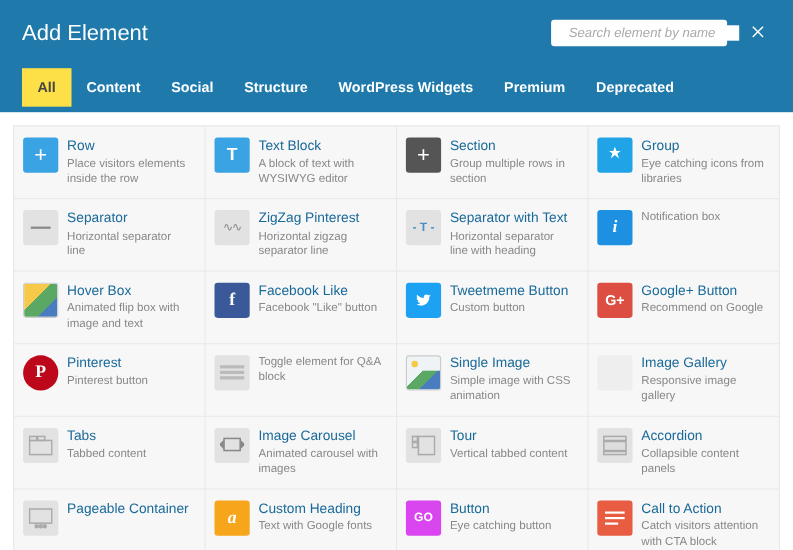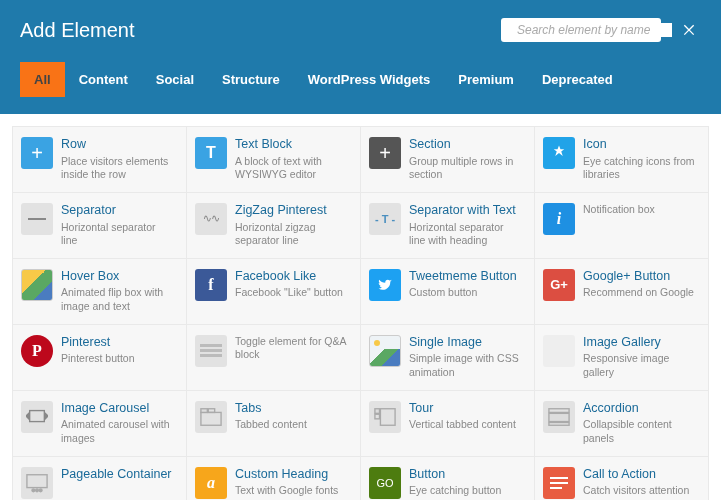--- a/index.html
+++ b/index.html
@@ -1,28 +1,28 @@
 <!DOCTYPE html>
 <html><head>
 <meta charset="utf-8">
 <style>
   * { box-sizing: border-box; margin: 0; padding: 0; }
   body { width: 721px; height: 500px; font-family: -apple-system, "Helvetica Neue", Arial, sans-serif; background: #fff; overflow: hidden; }
-  .header { background: #1f7aab; padding: 18px 20px 17px 20px; }
+  .header { background: #1f7aab; padding: 18px 20px 5px 20px; }
   .header-top { display: flex; align-items: center; justify-content: space-between; margin-bottom: 20px; }
   .dialog-title { color: #fff; font-size: 20px; font-weight: 400; }
   .header-right { display: flex; align-items: center; gap: 16px; }
   .search-box { display: flex; align-items: flex-end; background: #fff; border-radius: 3px; padding: 5px 10px; width: 160px; }
   .search-box svg { width: 14px; height: 14px; fill: #aaa; margin-right: 6px; }
   .search-box input { border: none; outline: none; font-size: 12px; flex: 1; color: #444; }
   .search-box input::placeholder { color: #aaa; font-style: italic; }
   .close-btn { color: #fff; font-size: 20px; cursor: pointer; line-height: 1; padding: 2px 4px; }
   .tabs { display: flex; gap: 0; }
   .tab { color: #fff; font-size: 13px; font-weight: 600; padding: 10px 14px; cursor: pointer; }
-  .tab.active { background: #f97316; color: #444; }
+  .tab.active { background: #fde047; color: #444; }
   .grid-wrap { padding: 12px; }
   .grid { display: grid; grid-template-columns: repeat(4, 1fr); gap: 1px; background: #e9e9e9; border: 1px solid #e9e9e9; }
   .card { background: #f7f7f7; padding: 10px 12px 10px 8px; display: flex; gap: 8px; cursor: pointer; min-height: 56px; }
   .card-icon { width: 32px; height: 32px; flex-shrink: 0; border-radius: 3px; display: flex; align-items: center; justify-content: center; font-size: 16px; }
   .card-text { flex: 1; overflow: hidden; }
   .card-title { font-size: 12.5px; font-weight: 400; color: #1a6a99; line-height: 1.25; margin-bottom: 2px; }
   .card-desc { font-size: 10.5px; color: #888; line-height: 1.3; }
   
   .ic-row { background:#3aa3e3; color:#fff; font-size:20px; font-weight:300; }
   .ic-text { background:#3aa3e3; color:#fff; font-weight:700; }
@@ -42,21 +42,21 @@
   .ic-img::before { content:""; position:absolute; top:4px; left:4px; width:6px; height:6px; border-radius:50%; background:#f7c948; }
   .ic-img::after { content:""; position:absolute; bottom:0; left:0; right:0; height:55%; background:linear-gradient(135deg,transparent 30%,#5aa863 30% 60%,#4a7cc0 60%); }
   .ic-gal { background:#eee; display:grid; grid-template-columns:1fr 1fr; grid-template-rows:1fr 1fr; gap:2px; padding:3px; }
   .ic-gal span { background:linear-gradient(135deg,#f7c948 40%,#5aa863 70%,#4a7cc0 70%); }
   .ic-car { background:#e2e2e2; color:#888; }
   .ic-tabs { background:#e2e2e2; color:#aaa; }
   .ic-tour { background:#e2e2e2; color:#aaa; }
   .ic-acc { background:#e2e2e2; color:#aaa; }
   .ic-page { background:#e2e2e2; color:#aaa; }
   .ic-ch { background:#f7a61b; color:#fff; font-style:italic; font-family:Georgia,serif; font-weight:700; }
-  .ic-btn { background:#4d7c0f; color:#fff; font-size:11px; font-weight:400; }
+  .ic-btn { background:#d946ef; color:#fff; font-size:11px; font-weight:700; }
   .ic-cta { background:#e85c41; color:#fff; }
 </style>
 </head>
 <body>
 
 <div class="header">
   <div class="header-top">
     <div class="dialog-title">Add Element</div>
     <div class="header-right">
       <div class="search-box">
@@ -106,21 +106,21 @@
           <div class="card-desc">Group multiple rows in section</div>
         </div>
       </div>
       <div class="card">
         <div class="card-icon ic-icon">
           <svg width="18" height="18" viewBox="0 0 24 24" fill="#fff">
             <path d="M12 2l2 5h5l-4 3 2 6-5-4-5 4 2-6-4-3h5z"></path>
           </svg>
         </div>
         <div class="card-text">
-          <div class="card-title">Icon</div>
+          <div class="card-title">Group</div>
           <div class="card-desc">Eye catching icons from libraries</div>
         </div>
       </div>
       <div class="card">
         <div class="card-icon ic-sep">
           <div style="width:18px;height:2px;background:#888"></div>
         </div>
         <div class="card-text">
           <div class="card-title">Separator</div>
           <div class="card-desc">Horizontal separator line</div>
@@ -210,42 +210,42 @@
           <span></span>
           <span></span>
           <span></span>
         </div>
         <div class="card-text">
           <div class="card-title">Image Gallery</div>
           <div class="card-desc">Responsive image gallery</div>
         </div>
       </div>
       <div class="card">
-        <div class="card-icon ic-car">
-          <svg width="22" height="18" viewBox="0 0 24 18" fill="none" stroke="#888" stroke-width="1.5">
-            <rect x="4" y="2" width="16" height="12"></rect>
-            <path d="M0 8l3-3v6zM24 8l-3-3v6z" fill="#888"></path>
-          </svg>
-        </div>
-        <div class="card-text">
-          <div class="card-title">Image Carousel</div>
-          <div class="card-desc">Animated carousel with images</div>
-        </div>
-      </div>
-      <div class="card">
         <div class="card-icon ic-tabs">
           <svg width="22" height="20" viewBox="0 0 24 20" fill="none" stroke="#aaa" stroke-width="1.5">
             <rect x="1" y="5" width="22" height="14"></rect>
             <rect x="1" y="1" width="7" height="4" fill="#ddd"></rect>
             <rect x="9" y="1" width="7" height="4"></rect>
           </svg>
         </div>
         <div class="card-text">
           <div class="card-title">Tabs</div>
           <div class="card-desc">Tabbed content</div>
+        </div>
+      </div>
+      <div class="card">
+        <div class="card-icon ic-car">
+          <svg width="22" height="18" viewBox="0 0 24 18" fill="none" stroke="#888" stroke-width="1.5">
+            <rect x="4" y="2" width="16" height="12"></rect>
+            <path d="M0 8l3-3v6zM24 8l-3-3v6z" fill="#888"></path>
+          </svg>
+        </div>
+        <div class="card-text">
+          <div class="card-title">Image Carousel</div>
+          <div class="card-desc">Animated carousel with images</div>
         </div>
       </div>
       <div class="card">
         <div class="card-icon ic-tour">
           <svg width="22" height="20" viewBox="0 0 24 20" fill="none" stroke="#aaa" stroke-width="1.5">
             <rect x="7" y="1" width="16" height="18"></rect>
             <rect x="1" y="1" width="5" height="5" fill="#ddd"></rect>
             <rect x="1" y="7" width="5" height="5"></rect>
           </svg>
         </div>

